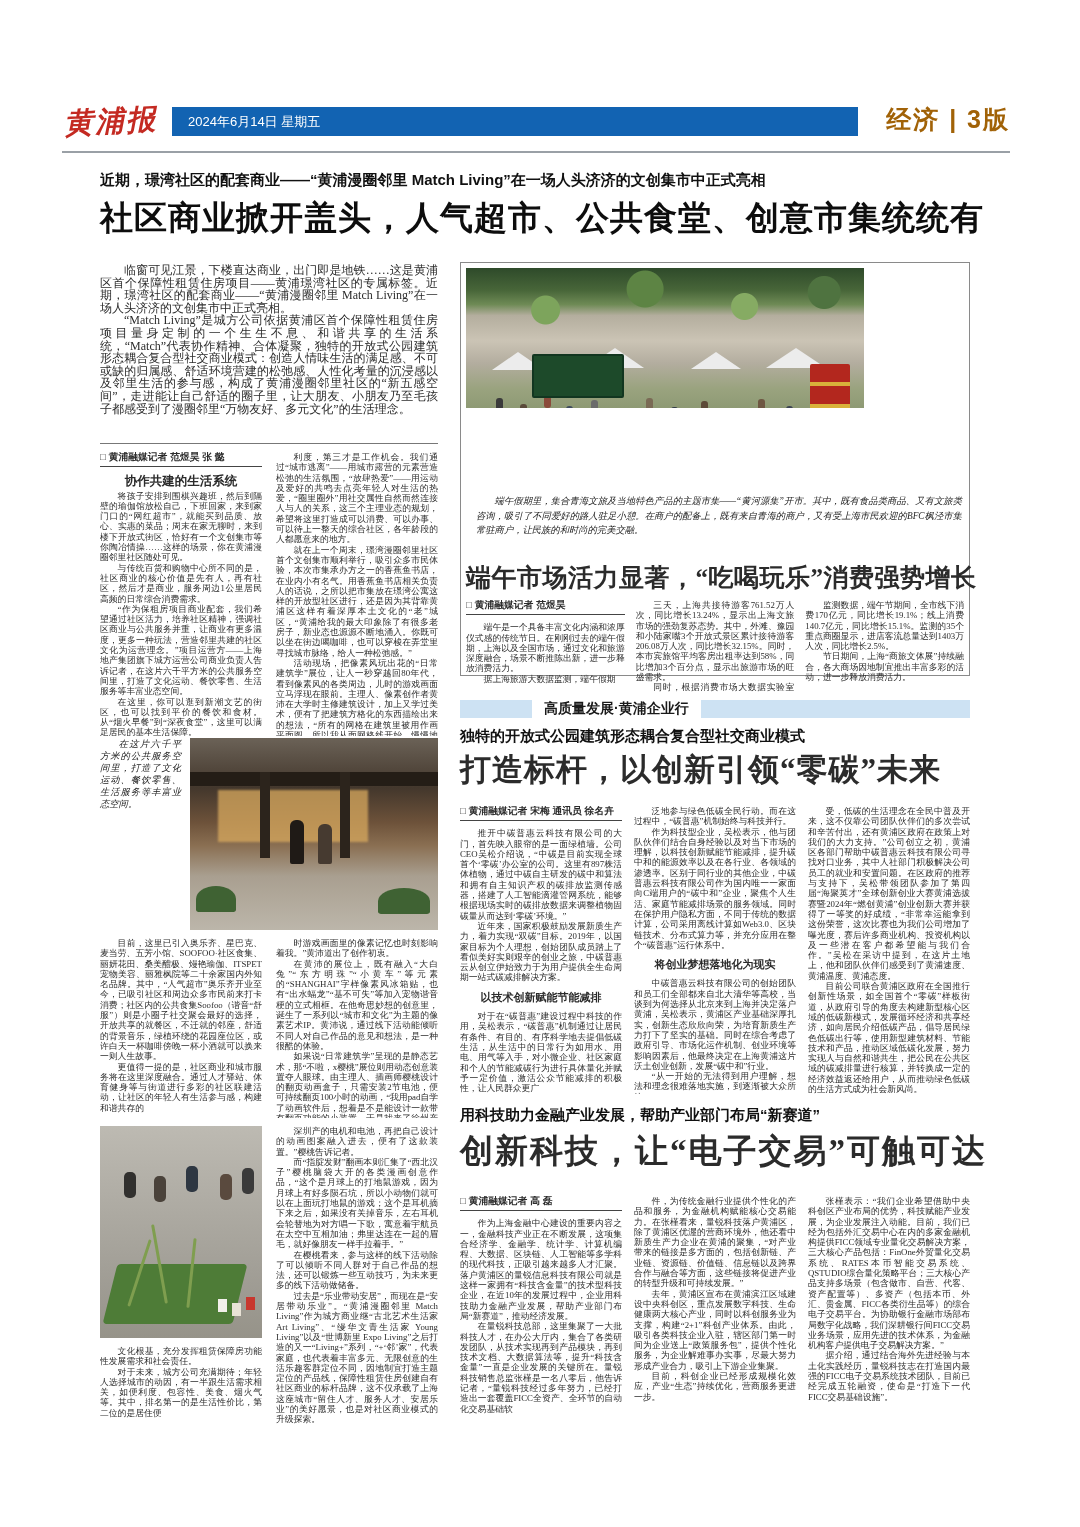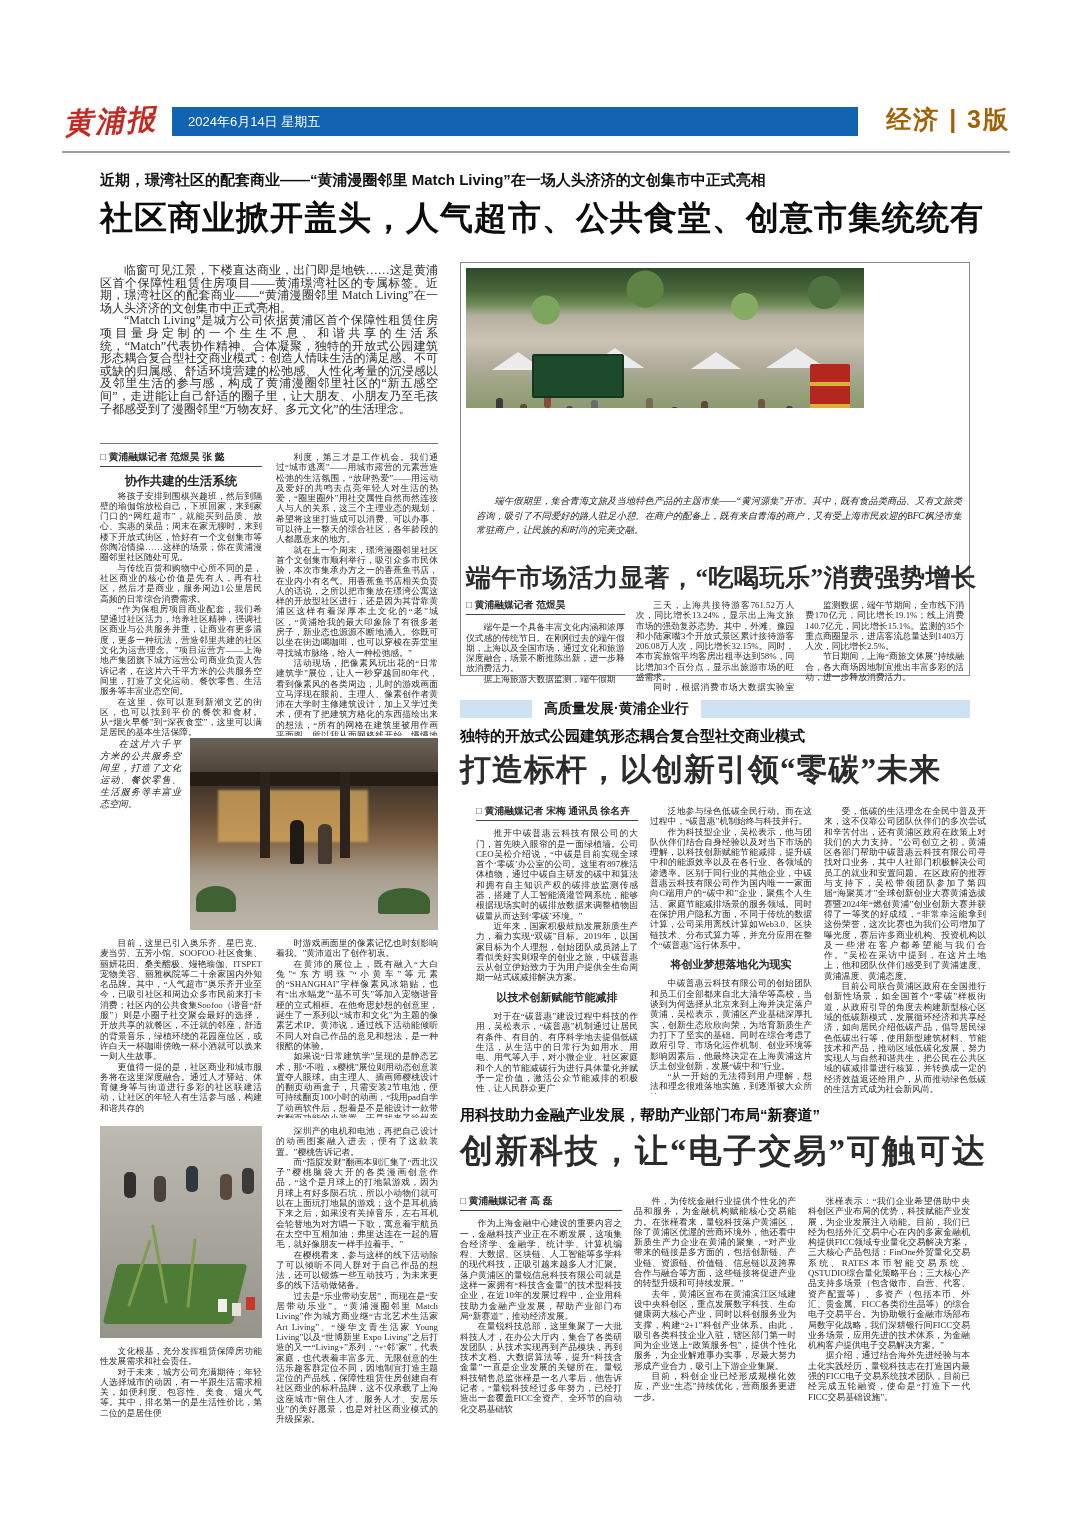--- a/index.html
+++ b/index.html
@@ -50,21 +50,21 @@
   .box-cols .col{font-size:8.8px;line-height:10.3px;}
   .band{position:absolute;left:460px;top:699px;width:510px;height:20px;display:flex;align-items:center;
         font-family:"Liberation Sans",sans-serif;}
   .band-block{width:72px;height:18px;background:#cde2f3;}
   .band-label{font-weight:bold;font-size:14px;color:#1a1a1a;padding:0 12px;white-space:nowrap;}
   .band-bar{flex:1;height:18px;background:#cde2f3;}
   .kicker2{position:absolute;left:460px;top:727px;font-family:"Liberation Sans",sans-serif;
            font-weight:bold;font-size:15px;color:#111;}
   .h2-carbon{position:absolute;left:460px;top:749px;width:512px;font-size:31px;font-weight:900;
              letter-spacing:1px;white-space:nowrap;}
-  .cols2{position:absolute;left:460px;top:806px;width:510px;height:288px;display:flex;gap:12px;margin-left:16px;}
+  .cols2{position:absolute;left:460px;top:806px;width:510px;height:288px;display:flex;gap:12px;}
   .kicker3{position:absolute;left:460px;top:1106px;font-family:"Liberation Sans",sans-serif;
            font-weight:bold;font-size:15px;color:#111;}
   .h2-fin{position:absolute;left:460px;top:1129px;width:512px;font-size:33px;font-weight:900;
           letter-spacing:2px;white-space:nowrap;}
   .cols3{position:absolute;left:460px;top:1196px;width:510px;height:286px;display:flex;gap:12px;}
   
   .photo{position:relative;overflow:hidden;}
   .photo-top{width:398px;height:270px;
     background:linear-gradient(180deg,#2e4a2a 0%,#486639 16%,#6e8a55 26%,#b4ae9e 34%,
                #cbc4b5 52%,#b3ad9f 68%,#9aa37f 86%,#8e9a74 100%);}

